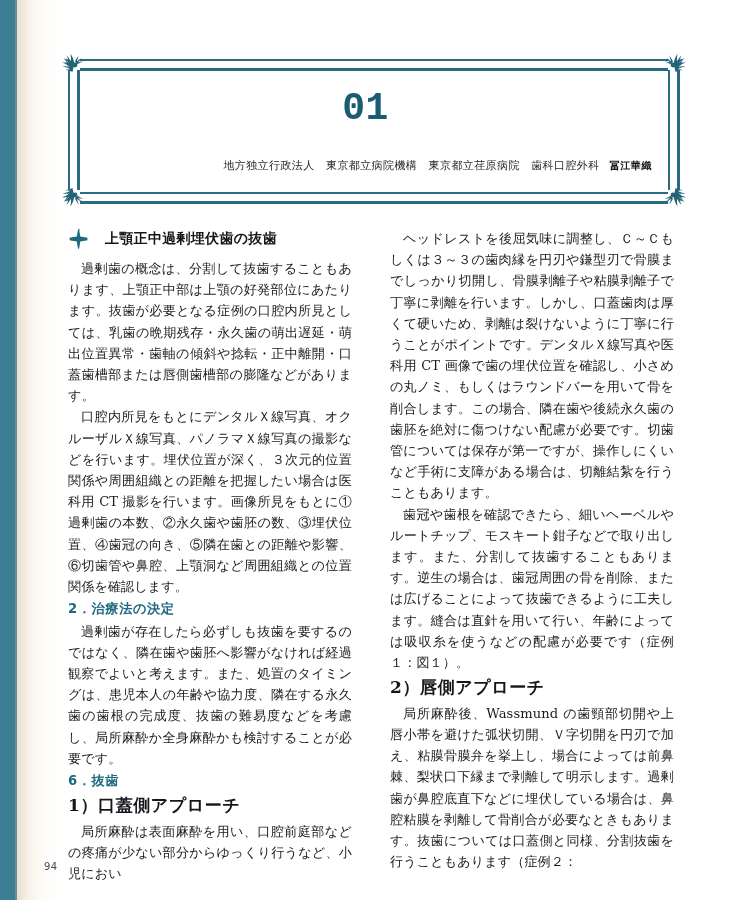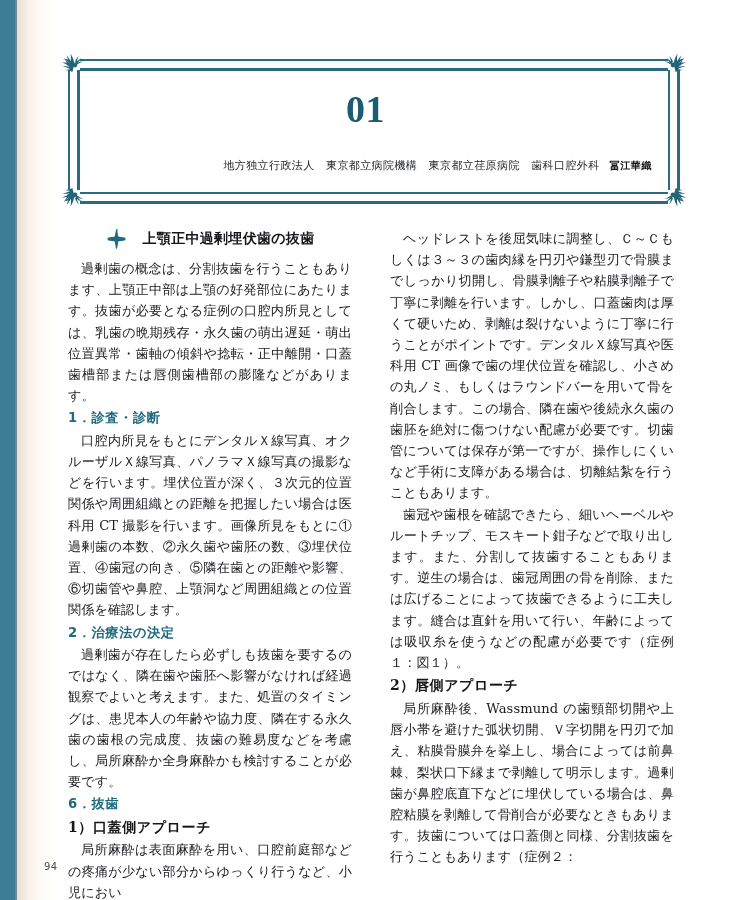--- a/index.html
+++ b/index.html
@@ -73,21 +73,21 @@
   #title-row {
     position: absolute;
     left: 30px;
     right: 30px;
     top: 42px;
     display: flex;
     align-items: baseline;
     justify-content: center;
   }
   #chapter-number {
-    font-family: Liberation Serif, serif;
+    font-family: Liberation Mono, monospace;
     font-weight: bold;
     font-size: 38px;
     color: #1c5c72;
     letter-spacing: 0.5px;
     margin-right: 17px;
     line-height: 1;
   }
   #chapter-title {
     font-family: "DejaVu Serif", "Liberation Serif", serif;
     font-weight: bold;
@@ -135,21 +135,20 @@
   }
   .column {
     width: 284px;
   }
 
   .sec-head {
     display: flex;
     align-items: center;
     gap: 15px;
     margin: 0 0 8px 0;
-    justify-content: center;
   }
   .sec-head .star-icon {
     flex: none;
     width: 22px;
     height: 22px;
     color: #1f6a80;
   }
   .sec-head .star-icon svg { display: block; width: 22px; height: 22px; }
   .sec-head-label {
     font-family: "DejaVu Sans", "Liberation Sans", sans-serif;
@@ -164,21 +163,21 @@
     font-weight: bold;
     font-size: 13.2px;
     color: #1f6a80;
     letter-spacing: 0.6px;
     margin: 1px 0 1px 0;
     line-height: 1.62;
   }
   .sub-head2 {
     font-family: "DejaVu Serif", "Liberation Serif", serif;
     font-weight: bold;
-    font-size: 14px;
+    font-size: 17px;
     color: #15161a;
     letter-spacing: 0.6px;
     margin: 1px 0 1px 0;
     line-height: 1.62;
   }
 
   p.body-text {
     font-family: "DejaVu Serif", "Liberation Serif", serif;
     font-size: 13.1px;
     color: #1a1b1f;
@@ -267,22 +266,21 @@
       <div class="sec-head">
         <span class="star-icon">
           <svg viewBox="0 0 24 24" fill="currentColor">
             <path d="M12 1.5 C12.9 5.4 13.1 7.4 13.4 9.3 C15.3 9.6 17.3 9.8 21.2 10.7 L21.2 13.3 C17.3 14.2 15.3 14.4 13.4 14.7 C13.1 16.6 12.9 18.6 12 22.5 L11.0 22.5 C10.1 18.6 9.9 16.6 9.6 14.7 C7.7 14.4 5.7 14.2 1.8 13.3 L1.8 10.7 C5.7 9.8 7.7 9.6 9.6 9.3 C9.9 7.4 10.1 5.4 11.0 1.5 Z"></path>
             <path d="M11.5 1.5 L12.0 4.0 L12.5 1.5 L12.0 0.6 Z"></path>
           </svg>
         </span>
         <span class="sec-head-label">上顎正中過剰埋伏歯の抜歯</span>
       </div>
 
-      <p class="body-text">過剰歯の概念は、分割抜歯を行うこともあります、上顎正中部は上顎の好発部位にあたります。抜歯が必要となる症例の口腔内所見としては、乳歯の晩期残存・永久歯の萌出遅延・萌出位置異常・歯軸の傾斜や捻転・正中離開・口蓋歯槽部または唇側歯槽部の膨隆などがあります。</p>
-      <div class="sub-head">1．診査・診断</div>
+      <p class="body-text">過剰歯の概念は、分割して抜歯することもあります、上顎正中部は上顎の好発部位にあたります。抜歯が必要となる症例の口腔内所見としては、乳歯の晩期残存・永久歯の萌出遅延・萌出位置異常・歯軸の傾斜や捻転・正中離開・口蓋歯槽部または唇側歯槽部の膨隆などがあります。</p>
       <p class="body-text">口腔内所見をもとにデンタルＸ線写真、オクルーザルＸ線写真、パノラマＸ線写真の撮影などを行います。埋伏位置が深く、３次元的位置関係や周囲組織との距離を把握したい場合は医科用 CT 撮影を行います。画像所見をもとに①過剰歯の本数、②永久歯や歯胚の数、③埋伏位置、④歯冠の向き、⑤隣在歯との距離や影響、⑥切歯管や鼻腔、上顎洞など周囲組織との位置関係を確認します。</p>
       <div class="sub-head">2．治療法の決定</div>
       <p class="body-text">過剰歯が存在したら必ずしも抜歯を要するのではなく、隣在歯や歯胚へ影響がなければ経過観察でよいと考えます。また、処置のタイミングは、患児本人の年齢や協力度、隣在する永久歯の歯根の完成度、抜歯の難易度などを考慮し、局所麻酔か全身麻酔かも検討することが必要です。</p>
       <div class="sub-head">6．抜歯</div>
       <div class="sub-head2">1）口蓋側アプローチ</div>
       <p class="body-text">局所麻酔は表面麻酔を用い、口腔前庭部などの疼痛が少ない部分からゆっくり行うなど、小児におい</p>
     </div>
 
     <div class="column">
       <p class="body-text">ヘッドレストを後屈気味に調整し、Ｃ～Ｃもしくは３～３の歯肉縁を円刃や鎌型刃で骨膜までしっかり切開し、骨膜剥離子や粘膜剥離子で丁寧に剥離を行います。しかし、口蓋歯肉は厚くて硬いため、剥離は裂けないように丁寧に行うことがポイントです。デンタルＸ線写真や医科用 CT 画像で歯の埋伏位置を確認し、小さめの丸ノミ、もしくはラウンドバーを用いて骨を削合します。この場合、隣在歯や後続永久歯の歯胚を絶対に傷つけない配慮が必要です。切歯管については保存が第一ですが、操作しにくいなど手術に支障がある場合は、切離結紮を行うこともあります。</p>

